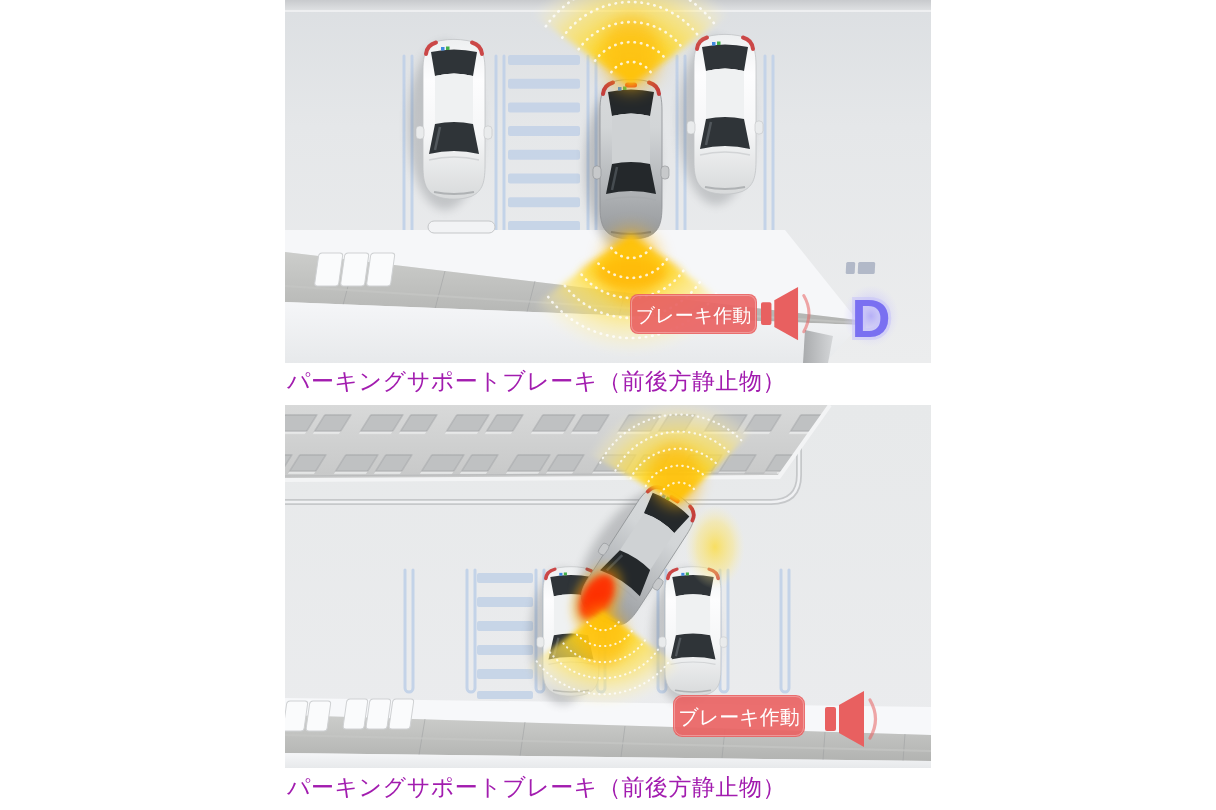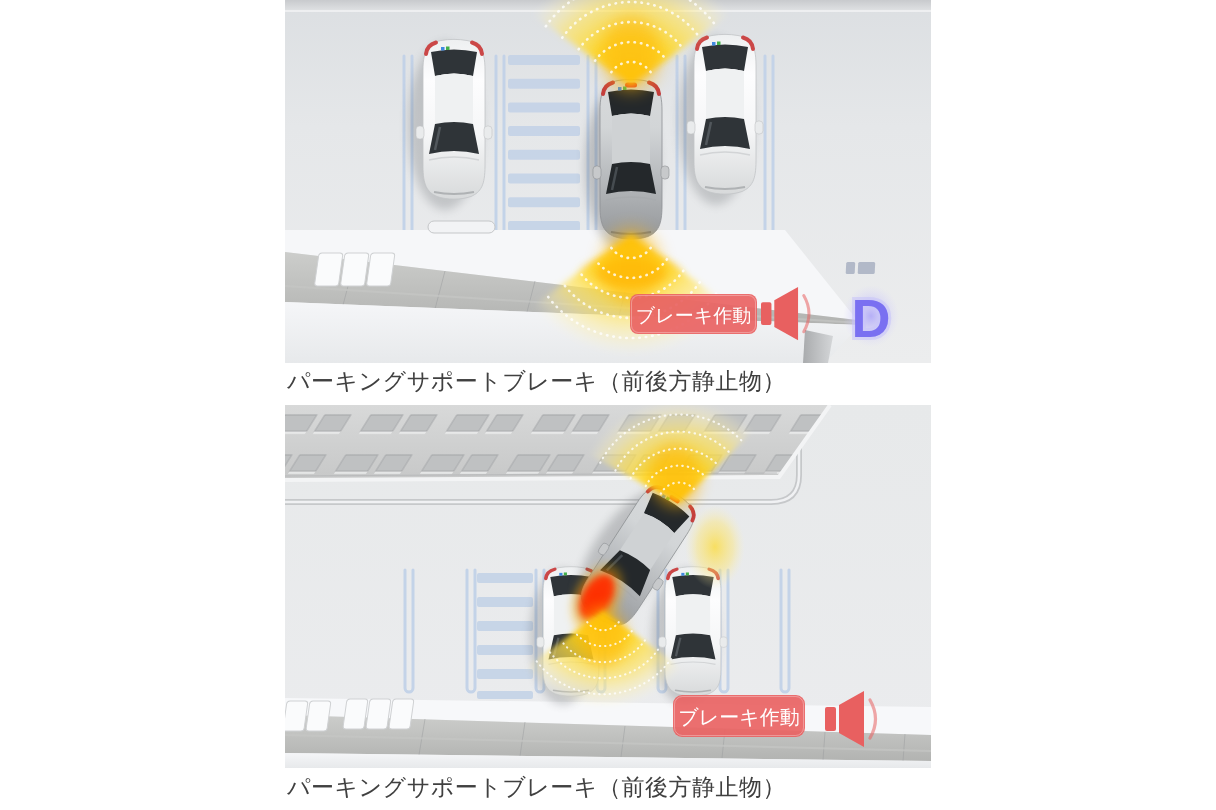--- a/index.html
+++ b/index.html
@@ -3,21 +3,21 @@
 <meta charset="utf-8">
 <style>
   html,body{margin:0;padding:0;background:#ffffff;}
   body{width:1216px;height:810px;position:relative;overflow:hidden;
        font-family:"Liberation Sans","DejaVu Sans",sans-serif;}
   .stage{position:absolute;inset:0;background:#ffffff;}
   .fig{position:absolute;width:646px;height:363px;overflow:hidden;}
   #fig1{left:285px;top:0;}
   #fig2{left:285px;top:405px;}
   .caption{position:absolute;left:287px;font-size:23px;line-height:30px;
-           color:#404040;letter-spacing:0.5px;white-space:nowrap;}
+           color:#a21caf;letter-spacing:0.5px;white-space:nowrap;}
   #cap1{top:366px;}
   #cap2{top:772px;}
   svg{display:block;}
   .defs-holder{position:absolute;width:0;height:0;overflow:hidden;}
 </style>
 </head>
 <body>
 
 <div class="stage">
 

